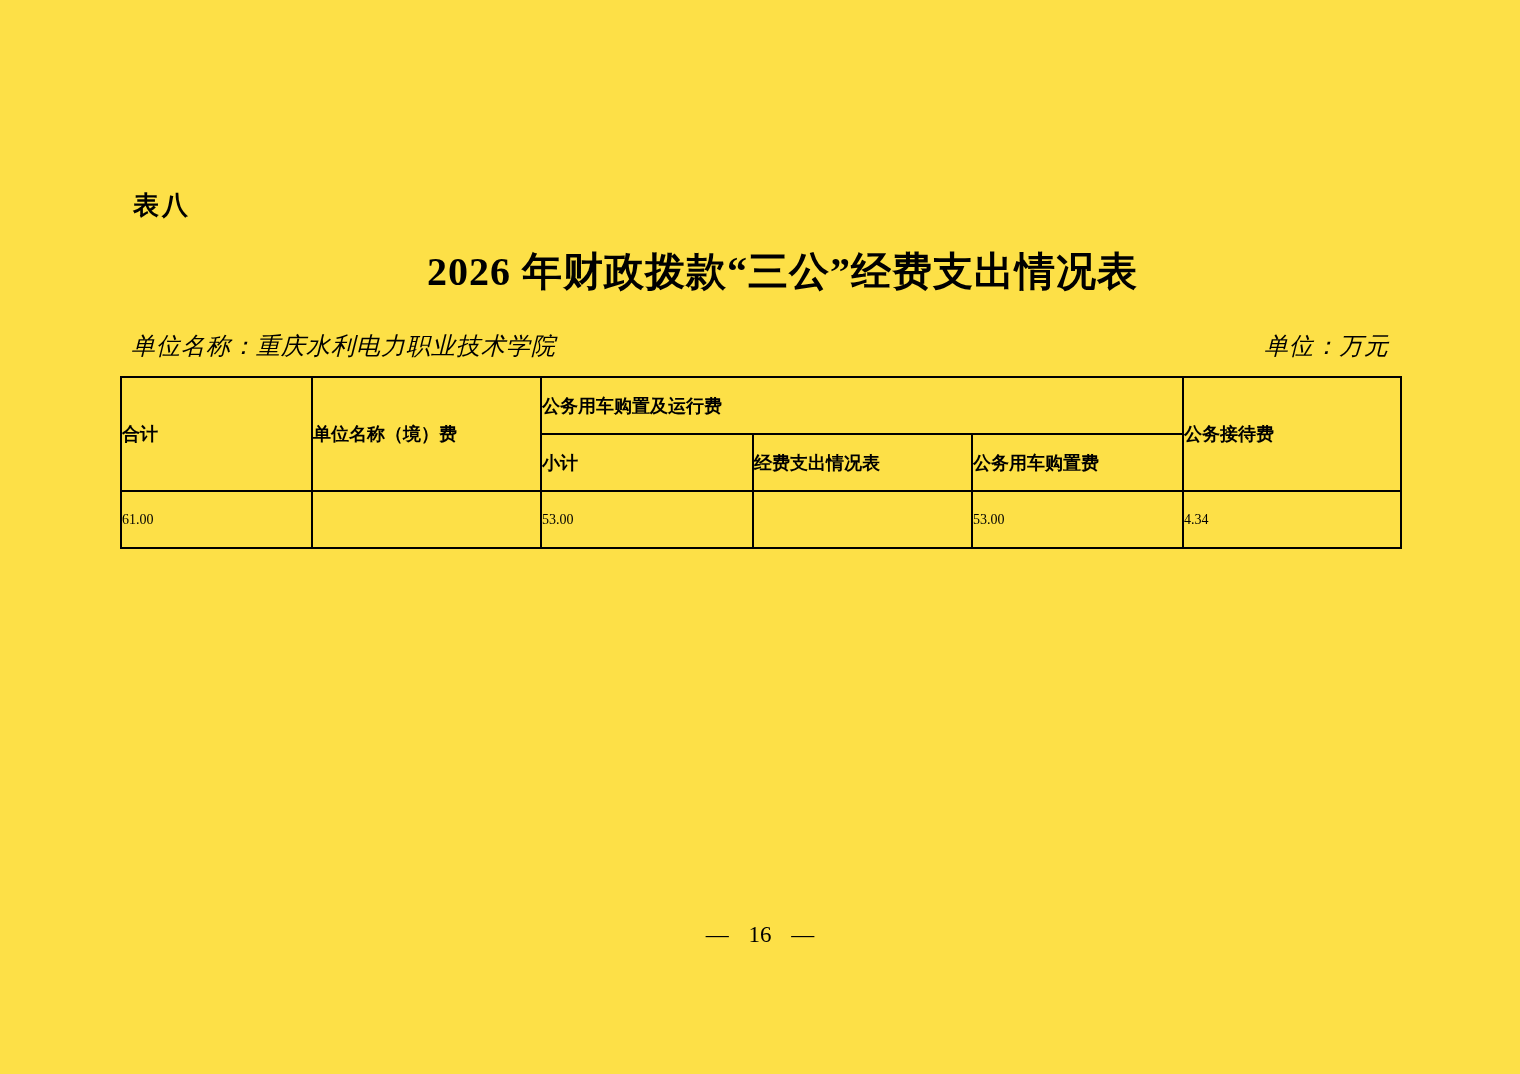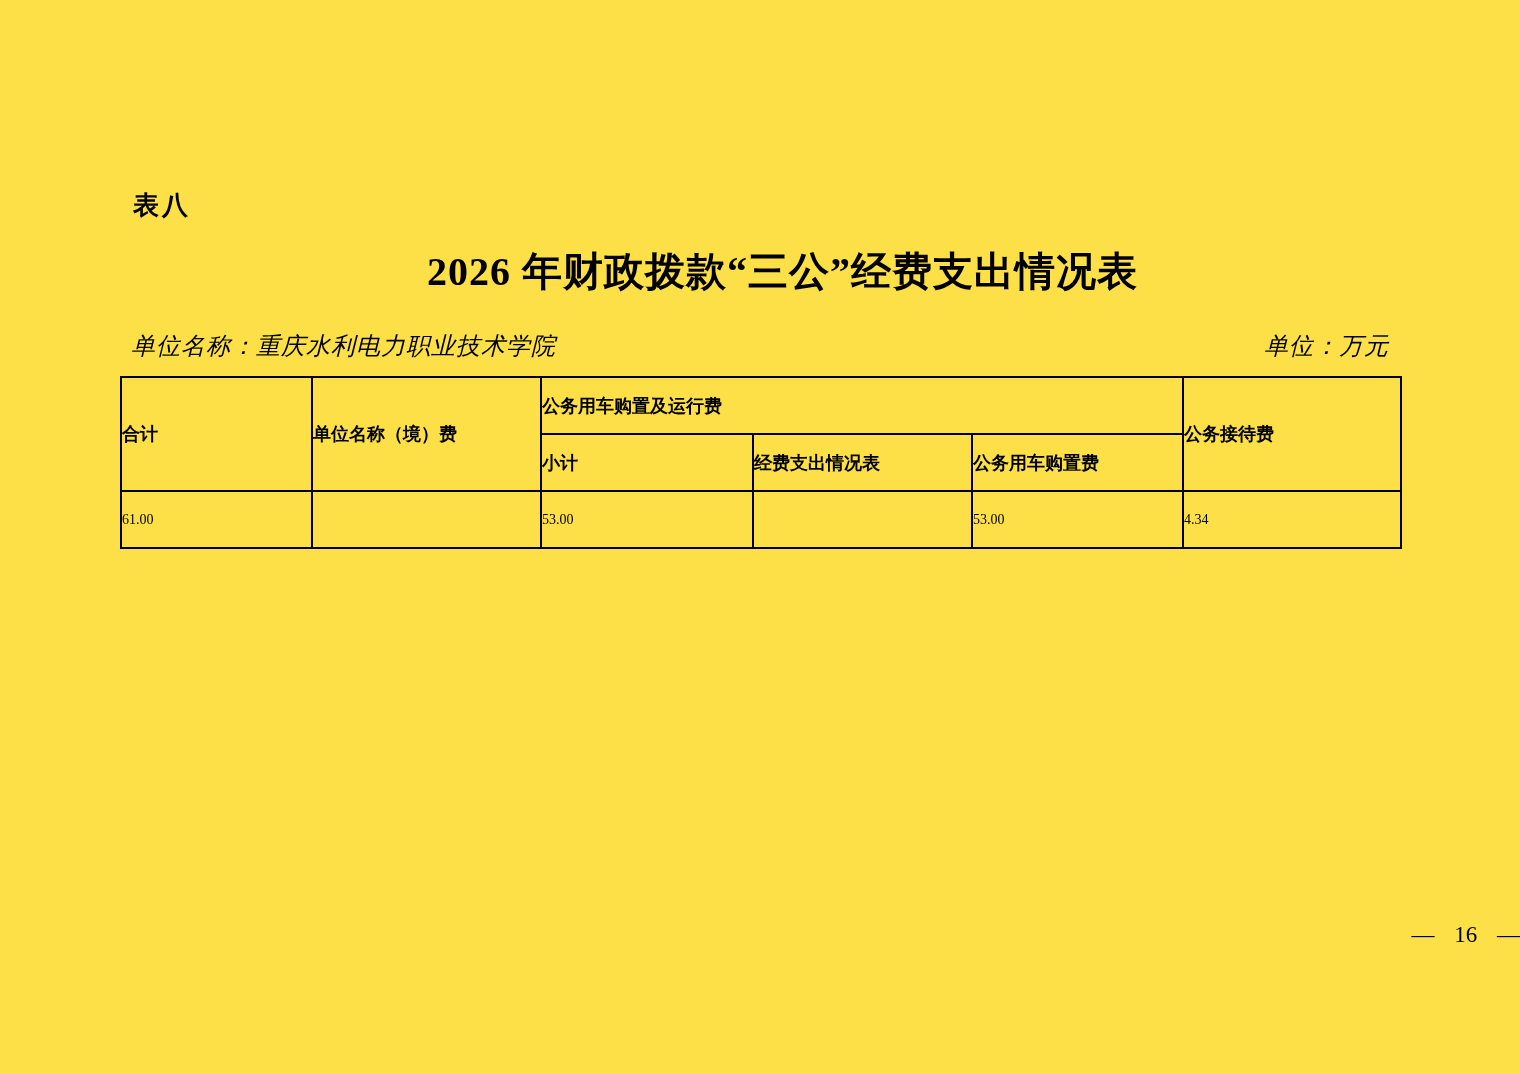--- a/index.html
+++ b/index.html
@@ -80,21 +80,21 @@
     height: 57px;
     font-family: "Liberation Serif", "DejaVu Serif", serif;
     font-size: 14px;
   }
 
   .page-footer {
     position: absolute;
     left: 0;
     right: 0;
     top: 922px;
-    text-align: right;
+    text-align: center;
     font-family: "Liberation Serif", "DejaVu Serif", serif;
     font-size: 23px;
     word-spacing: 14px;
     color: #000;
   }
 </style>
 </head>
 <body>
 
 <div class="page">

